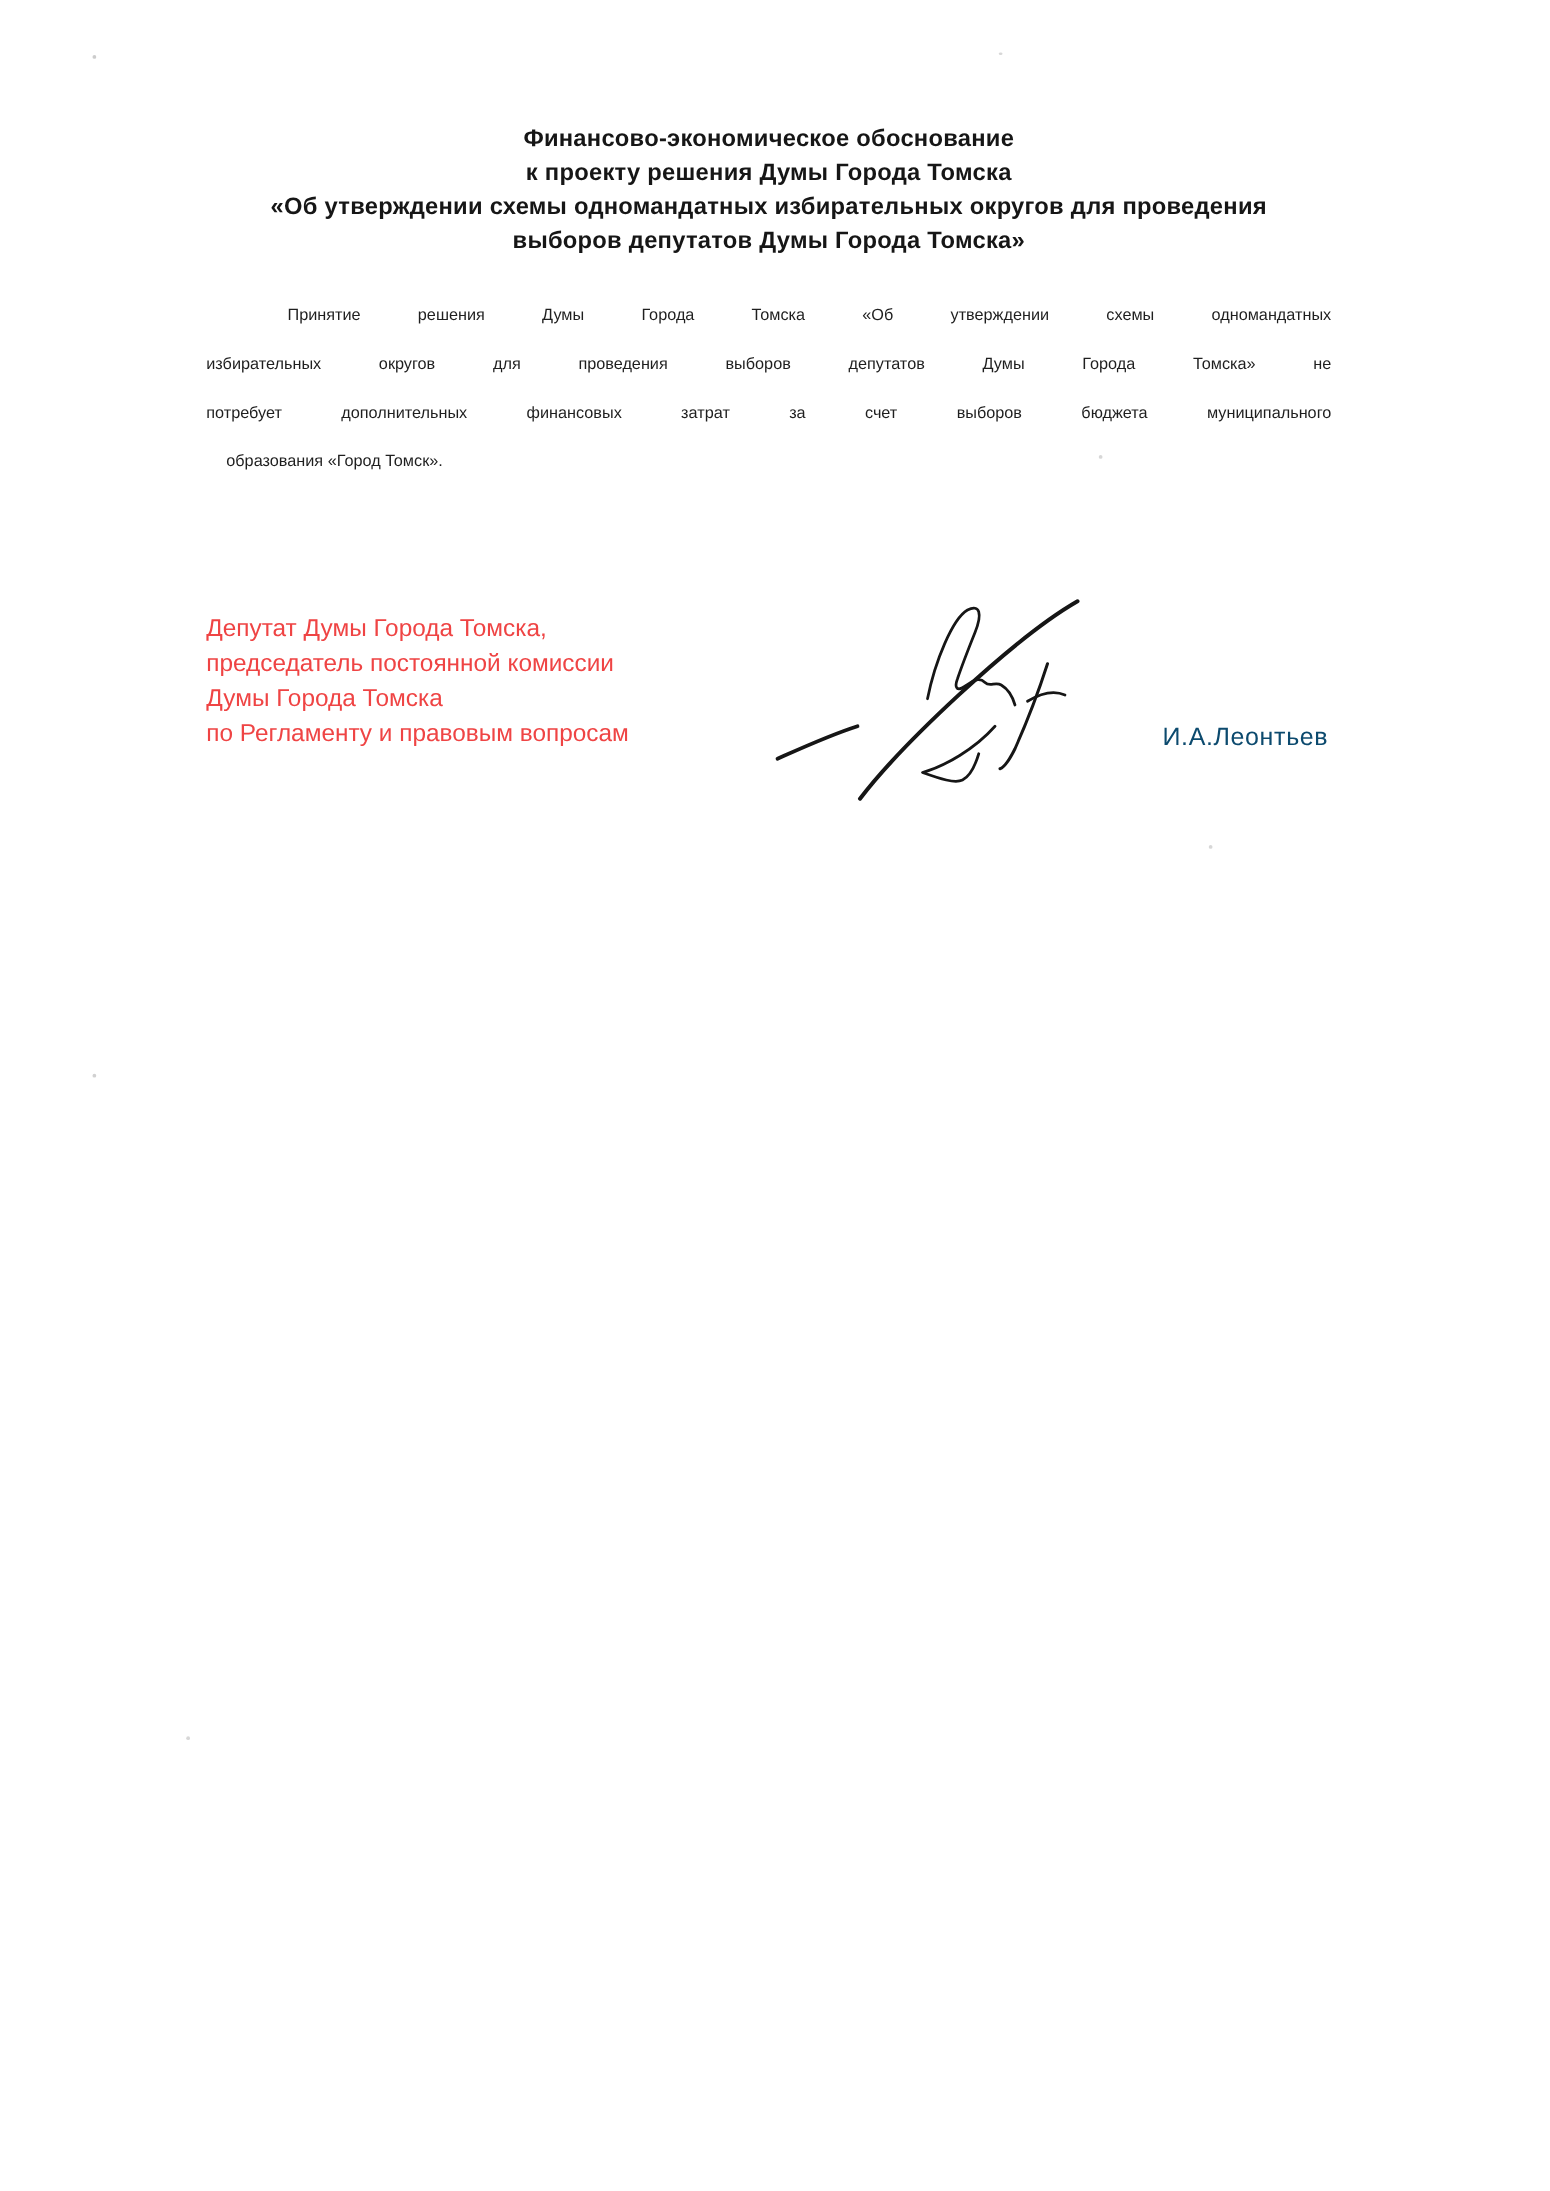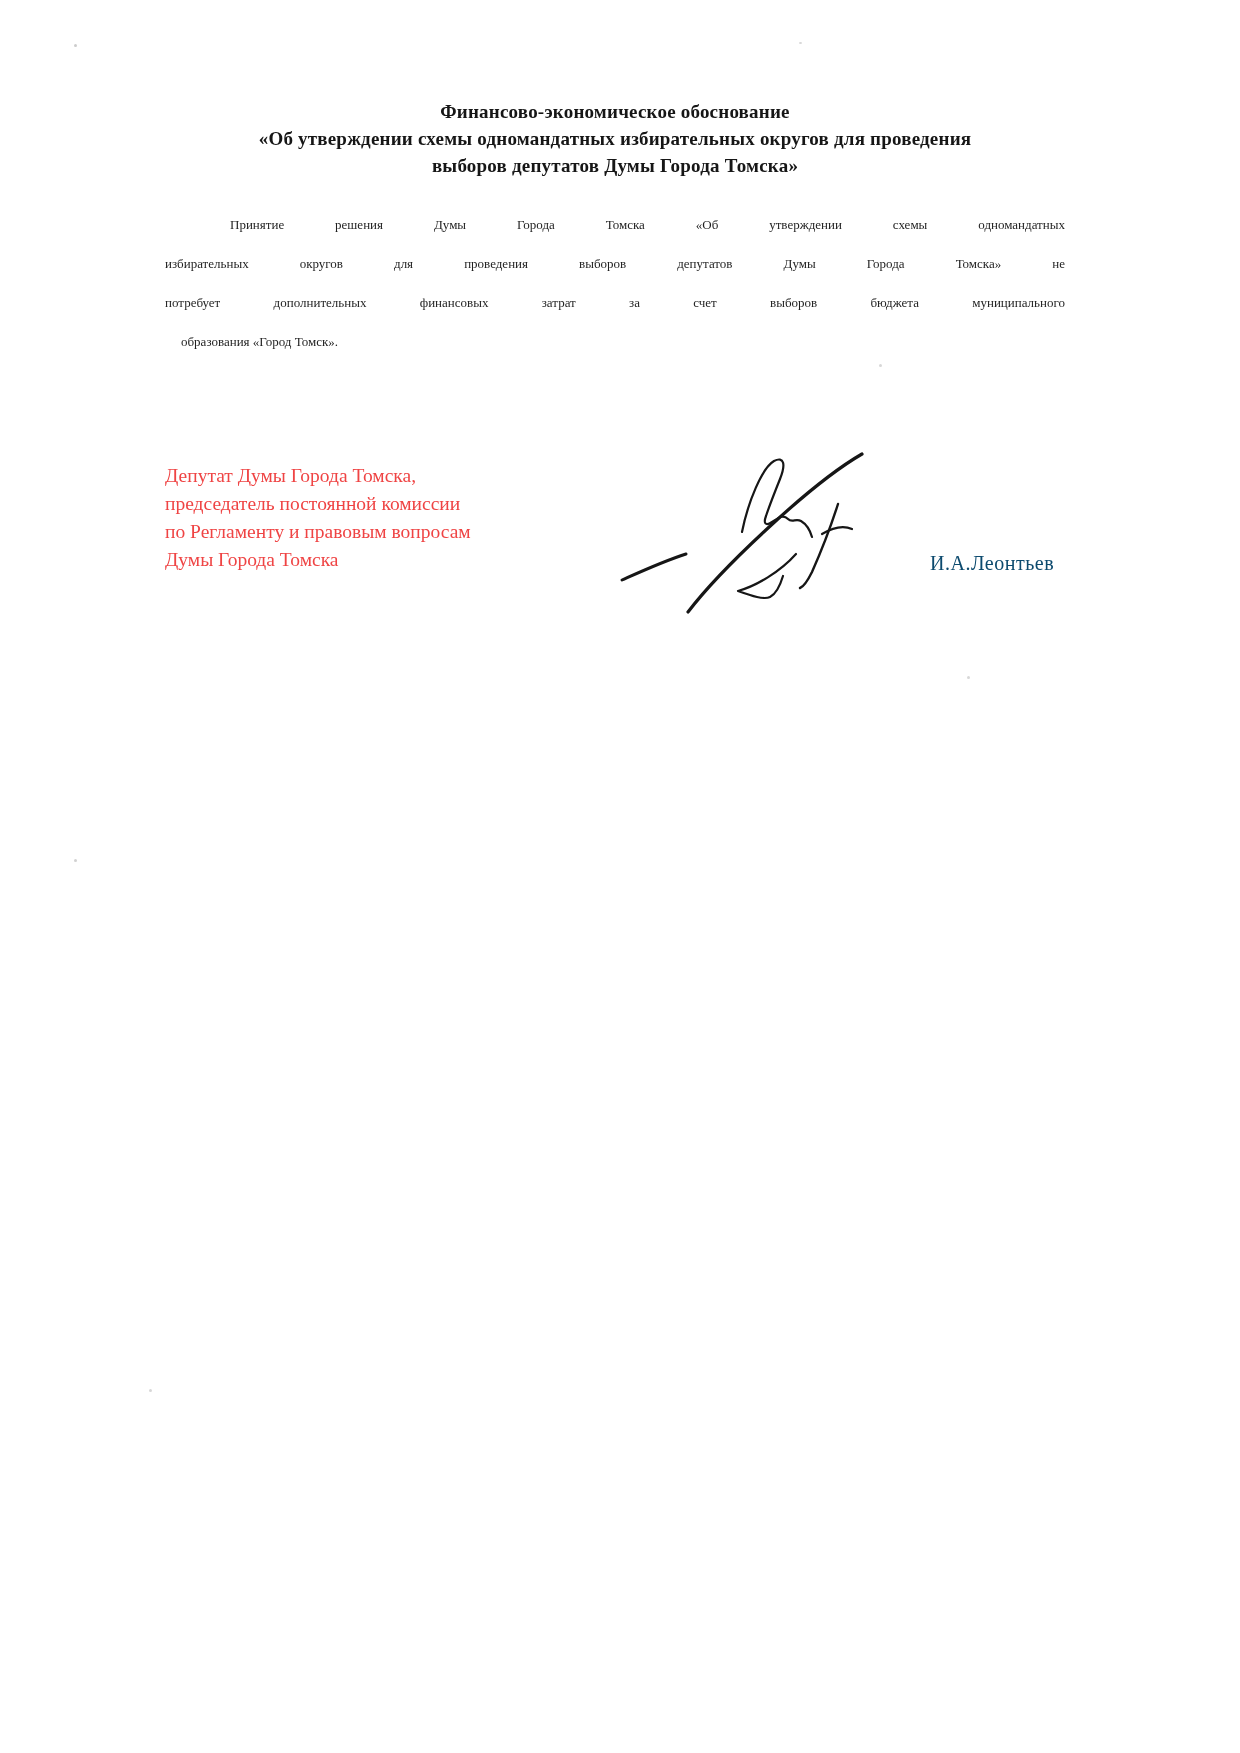--- a/index.html
+++ b/index.html
@@ -5,21 +5,21 @@
   html, body {
     margin: 0;
     padding: 0;
     background: #ffffff;
   }
   .page {
     position: relative;
     width: 1240px;
     height: 1753px;
     background: #ffffff;
-    font-family: Liberation Serif, serif;
+    font-family: Liberation Sans, sans-serif;
     color: #1b1b1b;
     overflow: hidden;
   }
   .content {
     position: absolute;
     left: 165px;
     top: 98px;
     width: 900px;
   }
   .title-block {
@@ -82,38 +82,39 @@
 </style>
 </head>
 <body>
 
 <div class="page">
 
   <div class="content">
 
     <div class="title-block">
       <div>Финансово-экономическое обоснование</div>
+      <div>к проекту решения Думы Города Томска</div>
       <div>«Об утверждении схемы одномандатных избирательных округов для проведения</div>
       <div>выборов депутатов Думы Города Томска»</div>
     </div>
 
     <div class="body-block">
       <div class="body-line first">Принятие решения Думы Города Томска «Об утверждении схемы одномандатных</div>
       <div class="body-line">избирательных округов для проведения выборов депутатов Думы Города Томска» не</div>
       <div class="body-line">потребует дополнительных финансовых затрат за счет выборов бюджета муниципального</div>
       <div class="body-line last">образования «Город Томск».</div>
     </div>
 
     <div class="sig-row">
 
       <div class="sig-position">
         <div>Депутат Думы Города Томска,</div>
         <div>председатель постоянной комиссии</div>
+        <div>Думы Города Томска</div>
         <div>по Регламенту и правовым вопросам</div>
-        <div>Думы Города Томска</div>
       </div>
 
       <svg class="sig-svg" viewBox="0 0 330 210" fill="none" stroke="#161616" stroke-linecap="round" stroke-linejoin="round">
 
         <path d="M 62,176 C 80,168 104,157 126,150" stroke-width="3"></path>
 
         <path d="M 128,208 C 160,166 250,80 302,50" stroke-width="3.2"></path>
 
         <path d="M 182,128 C 188,98 202,64 214,57 C 224,52 226,60 220,75 C 214,90 209,103 206,112 C 203,120 206,122 212,118 C 218,114 223,110 228,115 C 232,119 236,114 241,117 C 246,120 250,126 252,133" stroke-width="2.2"></path>
 

